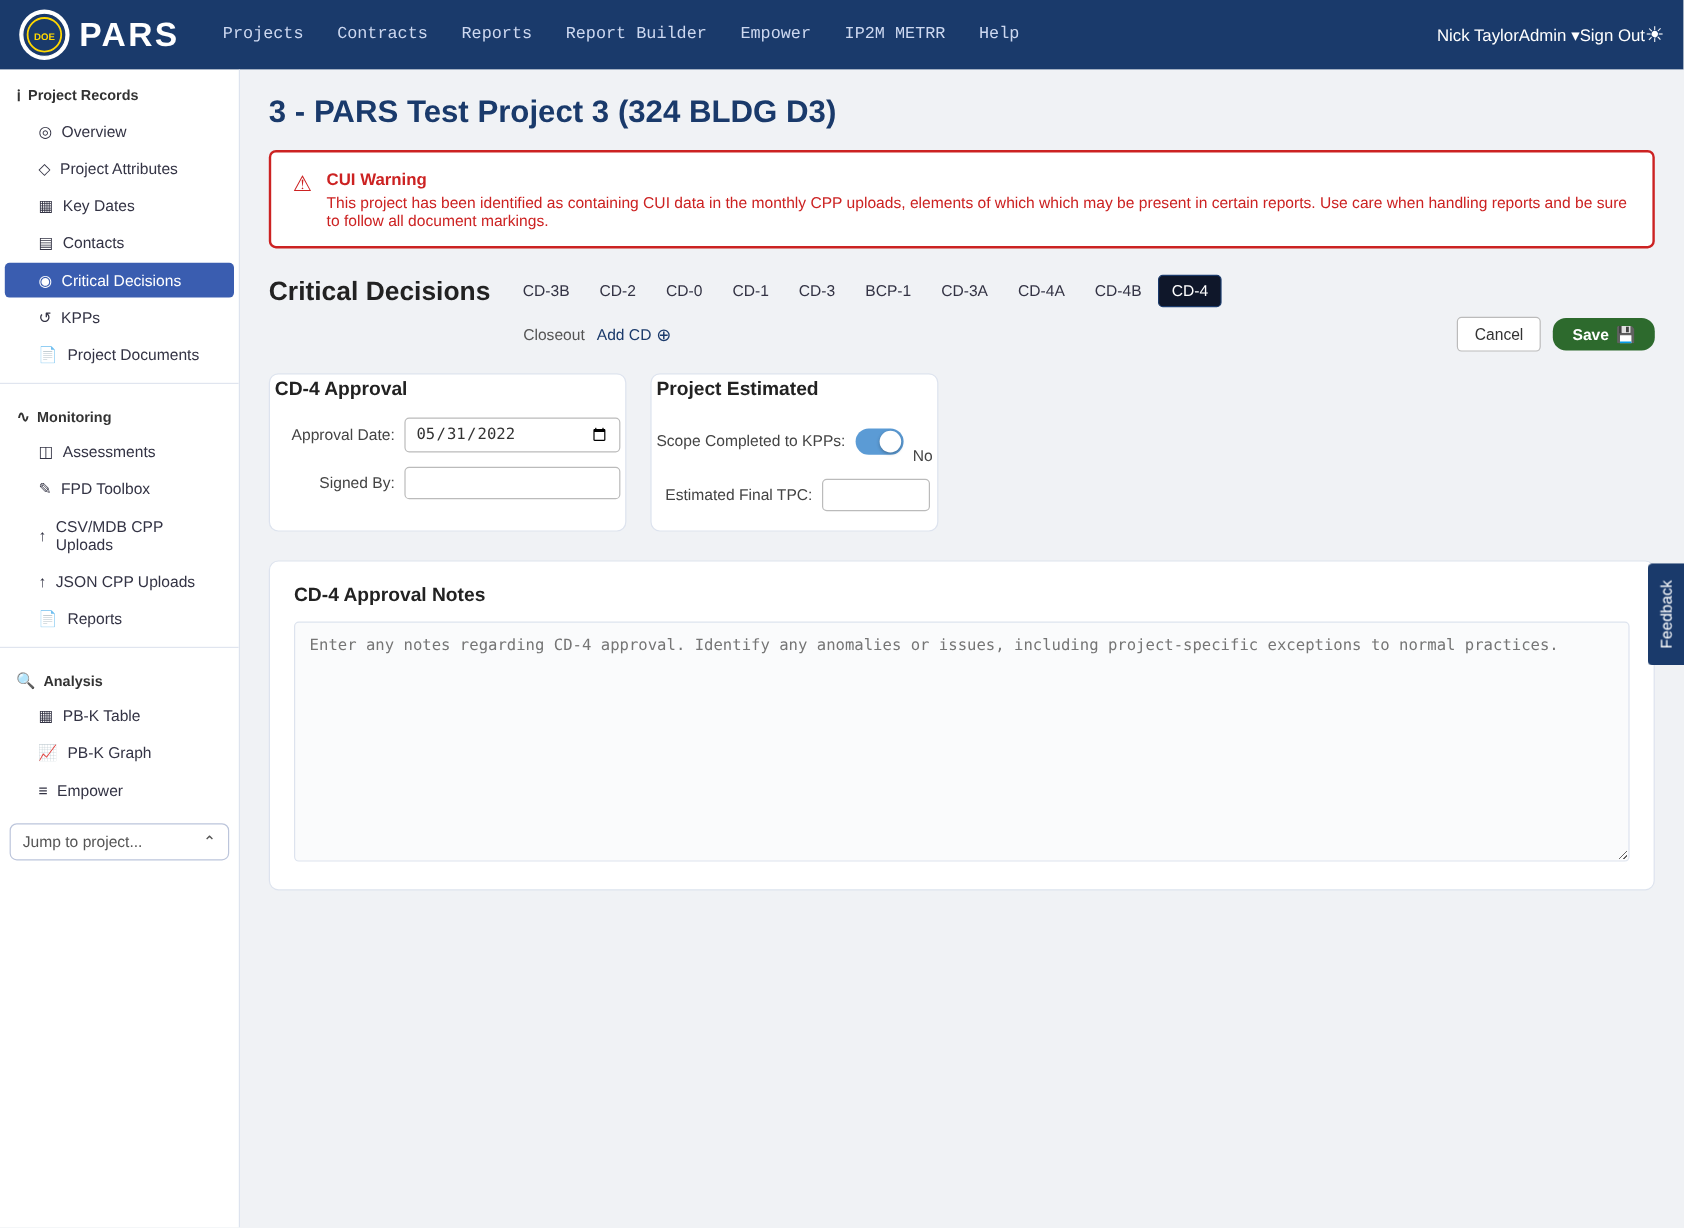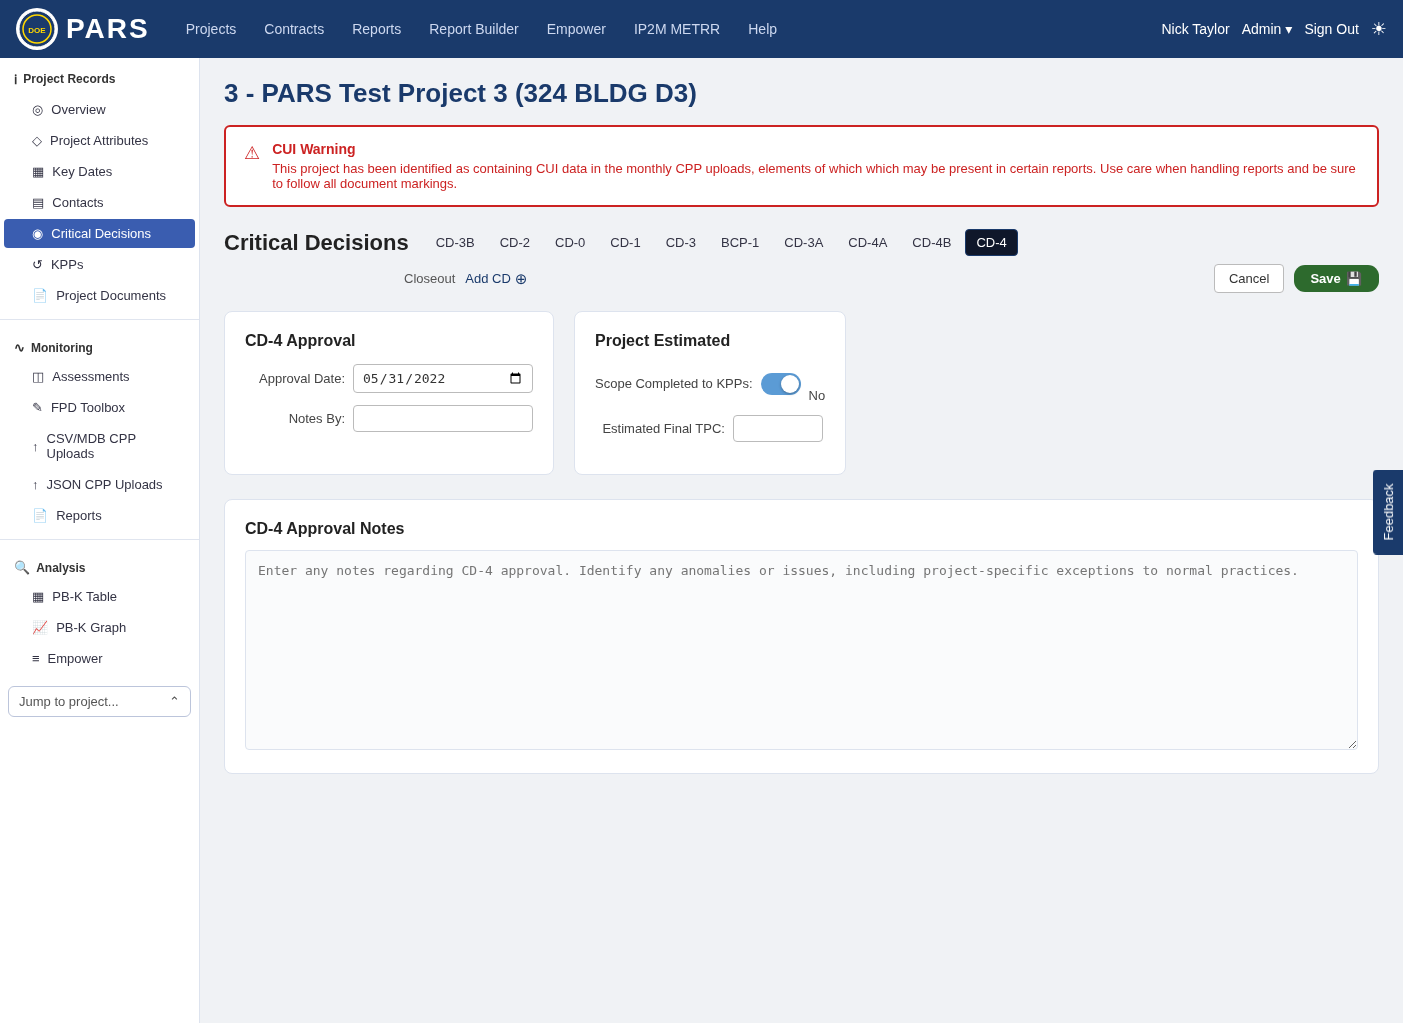--- a/index.html
+++ b/index.html
@@ -30,23 +30,24 @@
     .logo-text {
       font-size: 28px; font-weight: 900; color: #fff; letter-spacing: 2px;
     }
     .topnav-links {
       display: flex; gap: 4px; flex: 1;
     }
     .topnav-link {
       color: #cdd8f0; font-size: 14px; padding: 6px 12px;
       cursor: pointer; border-radius: 4px;
       text-decoration: none;
+      font-family: Liberation Mono, monospace;
     }
     .topnav-right {
-      display: flex; align-items: center; gap: 12px; color: #fff;
+      display: flex; align-items: center; gap: 0; color: #fff;
     }
     .topnav-user { font-size: 14px; color: #fff; }
     .topnav-admin { font-size: 14px; color: #fff; cursor: pointer; display: flex; align-items: center; gap: 4px; }
     .topnav-signout { font-size: 14px; color: #fff; cursor: pointer; }
     .topnav-sun { color: #fff; font-size: 18px; cursor: pointer; }
 
     
     .layout { display: flex; height: calc(100vh - 58px); }
 
     
@@ -120,21 +121,21 @@
       padding: 5px 10px; font-size: 13px;
       border-radius: 4px; cursor: pointer; color: #334;
       border: 1px solid transparent;
     }
     .cd-tab.active {
       background: #0f172a; color: #fff;
       border-color: #1a3a6b;
     }
     .cd-action-link {
       font-size: 13px; color: #555; cursor: pointer;
-      text-decoration: underline; text-decoration-color: transparent;
+      text-decoration: underline; text-decoration-color: transparent; margin-left: 32px;
     }
     .add-cd {
       display: flex; align-items: center; gap: 4px;
       font-size: 13px; color: #1a3a6b; cursor: pointer;
     }
     .btn-cancel {
       padding: 6px 14px; border: 1px solid #bbb; border-radius: 4px;
       background: #fff; cursor: pointer; font-size: 13px; color: #333;
     }
     .btn-save {
@@ -143,21 +144,21 @@
       display: flex; align-items: center; gap: 6px; font-weight: 600;
     }
 
     
     .cards-row {
       display: flex; gap: 20px; margin-bottom: 24px; flex-wrap: wrap;
     }
     .card {
       background: #fff; border-radius: 8px;
       border: 1px solid #dde3ee;
-      padding: 20px;
+      padding: 4px;
       min-width: 240px;
     }
     .card-title { font-weight: 700; font-size: 16px; margin-bottom: 14px; color: #222; }
     .form-row {
       display: flex; align-items: center; gap: 8px; margin-bottom: 12px;
     }
     .form-label { font-size: 13px; color: #444; min-width: 100px; text-align: right; }
     .form-label-right { font-size: 13px; color: #444; min-width: 130px; text-align: right; }
     .form-input {
       border: 1px solid #bbb; border-radius: 4px;
@@ -371,21 +372,21 @@
 
     <div class="cards-row">
 
       <div class="card">
         <div class="card-title">CD-4 Approval</div>
         <div class="form-row">
           <span class="form-label">Approval Date:</span>
           <input class="form-input form-input-wide" type="date" value="2022-05-31" style="">
         </div>
         <div class="form-row">
-          <span class="form-label">Notes By:</span>
+          <span class="form-label">Signed By:</span>
           <input class="form-input form-input-wide" type="text" style="">
         </div>
       </div>
 
       <div class="card">
         <div class="card-title">Project Estimated</div>
         <div class="form-row">
           <span class="form-label-right">Scope Completed to KPPs:</span>
           <div class="toggle-wrap">
             <div class="toggle">

